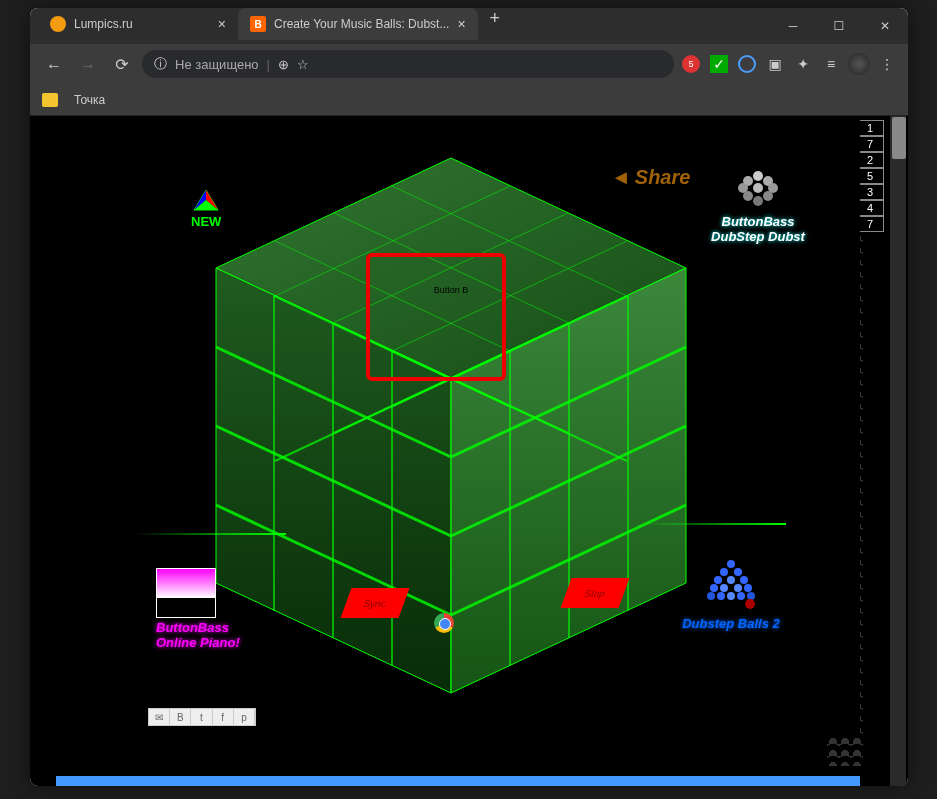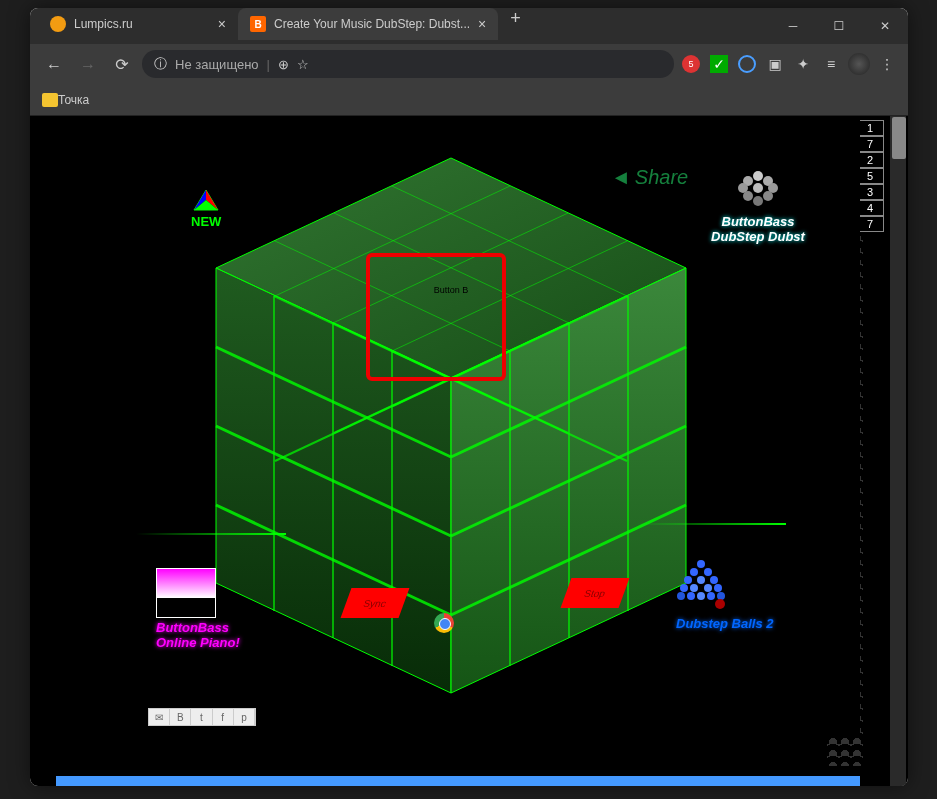--- a/index.html
+++ b/index.html
@@ -21,42 +21,42 @@
 .navbtn{width:28px;height:28px;display:flex;align-items:center;justify-content:center;color:#ccc;font-size:16px;cursor:pointer;border-radius:50%}
 .navbtn.disabled{color:#666}
 .urlbox{flex:1;height:28px;background:#292a2d;border-radius:14px;display:flex;align-items:center;gap:8px;padding:0 12px;color:#ccc;font-size:13px}
 .urlbox .notsecure{color:#aaa}
 .urlbox .url{flex:1;overflow:hidden;text-overflow:ellipsis;white-space:nowrap}
 .ext{width:22px;height:22px;display:flex;align-items:center;justify-content:center;color:#ccc;font-size:14px;cursor:pointer}
 .ext-badge{width:18px;height:18px;border-radius:50%;background:#d33;color:#fff;font-size:9px;display:flex;align-items:center;justify-content:center;position:relative}
 .ext-check{width:18px;height:18px;background:#0a0;display:flex;align-items:center;justify-content:center;color:#fff}
 .ext-globe{width:18px;height:18px;border-radius:50%;border:2px solid #4a9eff;position:relative}
 .avatar{width:22px;height:22px;border-radius:50%;background:radial-gradient(#555,#222)}
-.bookmarks{height:32px;background:#3c3c3c;display:flex;align-items:center;gap:0;padding:0 12px;font-size:12px;color:#ccc;border-bottom:1px solid #222}
+.bookmarks{height:32px;background:#3c3c3c;display:flex;align-items:center;gap:16px;padding:0 12px;font-size:12px;color:#ccc;border-bottom:1px solid #222}
 .bmicon{width:16px;height:14px;background:#f4c430;border-radius:2px}
 .content{flex:1;background:#000;position:relative;overflow:hidden}
 .scrolltrack{position:absolute;right:2px;top:0;bottom:0;width:16px;background:#2a2a2a}
 .scrollthumb{position:absolute;right:2px;top:1px;width:14px;height:42px;background:#888;border-radius:2px}
 .counter{position:absolute;right:24px;top:4px;width:28px}
 .counter-cell{height:16px;background:#000;border:1px solid #888;color:#fff;font-size:11px;display:flex;align-items:center;justify-content:center;margin-bottom:0}
 .dots{position:absolute;right:45px;top:4px;bottom:20px;width:36px;background:repeating-radial-gradient(circle at 50% 10px,#333 0,#333 4px,transparent 4px,transparent 10px),#000;background-size:12px 12px}
 .stage{position:absolute;left:26px;top:2px;width:804px;height:620px;background:#000}
 .cube{position:absolute;left:120px;top:20px;width:550px;height:570px}
 .cube svg{width:100%;height:100%}
 .highlight{position:absolute;left:310px;top:135px;width:140px;height:128px;border:4px solid #e00;border-radius:6px;pointer-events:none}
 .label-new{position:absolute;left:135px;top:70px;color:#0f0;font-size:13px;font-weight:bold;text-align:center}
 .label-new svg{display:block;margin:0 auto 2px}
-.label-share{position:absolute;left:555px;top:48px;color:#15803d;font-size:20px;font-weight:normal;font-style:italic}
+.label-share{position:absolute;left:555px;top:48px;color:#a16207;font-size:20px;font-weight:bold;font-style:italic}
 .label-share::before{content:"◄";margin-right:4px}
 .balls1{position:absolute;left:642px;top:48px;text-align:center;width:120px}
 .balls1-txt{color:#fff;font-size:13px;font-weight:bold;font-style:italic;text-shadow:0 0 4px #0ff}
 .piano{position:absolute;left:100px;top:450px;text-align:left;width:180px}
 .piano-img{width:60px;height:50px;background:linear-gradient(#f0f,#fff 60%,#000 60%);border:1px solid #fff;margin-bottom:2px}
 .piano-txt{color:#f0f;font-size:13px;font-weight:bold;font-style:italic;text-shadow:0 0 4px #f0f}
-.balls2{position:absolute;left:620px;top:440px;width:110px}
+.balls2{position:absolute;left:620px;top:440px;text-align:center;width:110px}
 .balls2-txt{color:#06f;font-size:13px;font-weight:bold;font-style:italic;text-shadow:0 0 4px #06f}
 .redbtn{position:absolute;width:58px;height:30px;background:#f00;transform:skewX(-20deg);color:#800;font-size:10px;display:flex;align-items:center;justify-content:center;cursor:pointer}
 .sync-btn{left:290px;top:470px}
 .stop-btn{left:510px;top:460px}
 .laser{position:absolute;height:2px;background:linear-gradient(90deg,transparent,#0f0);width:150px}
 .laser.l1{left:80px;top:415px}
 .laser.l2{left:580px;top:405px}
 .chrome-icon{position:absolute;left:378px;top:495px;width:20px;height:20px;border-radius:50%;background:conic-gradient(#ea4335 0deg 120deg,#fbbc05 120deg 240deg,#34a853 240deg 360deg)}
 .chrome-icon::after{content:"";position:absolute;top:5px;left:5px;width:10px;height:10px;border-radius:50%;background:#4285f4;border:1px solid #fff}
 .sharebar{position:absolute;left:92px;bottom:12px;width:108px;height:18px;background:#eee;display:flex;border:1px solid #ccc}
@@ -69,21 +69,21 @@
 <div class="window">
   <div class="titlebar">
     <div class="tabs">
       <div class="tab">
         <span class="favicon fav-lumpics"></span>
         <span class="title">Lumpics.ru</span>
         <span class="close">×</span>
       </div>
       <div class="tab active">
         <span class="favicon fav-blogger">B</span>
-        <span class="title">Create Your Music DubStep: Dubst...</span>
+        <span class="title">Create Your Music Balls: Dubst...</span>
         <span class="close">×</span>
       </div>
       <div class="newtab">+</div>
     </div>
     <div class="winctrls">
       <div class="winbtn">─</div>
       <div class="winbtn">☐</div>
       <div class="winbtn">✕</div>
     </div>
   </div>

